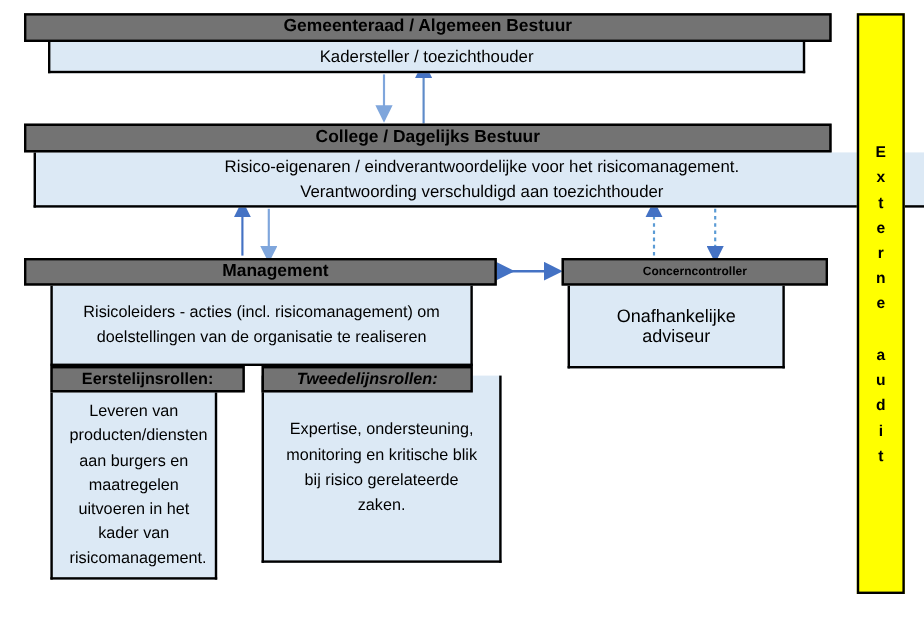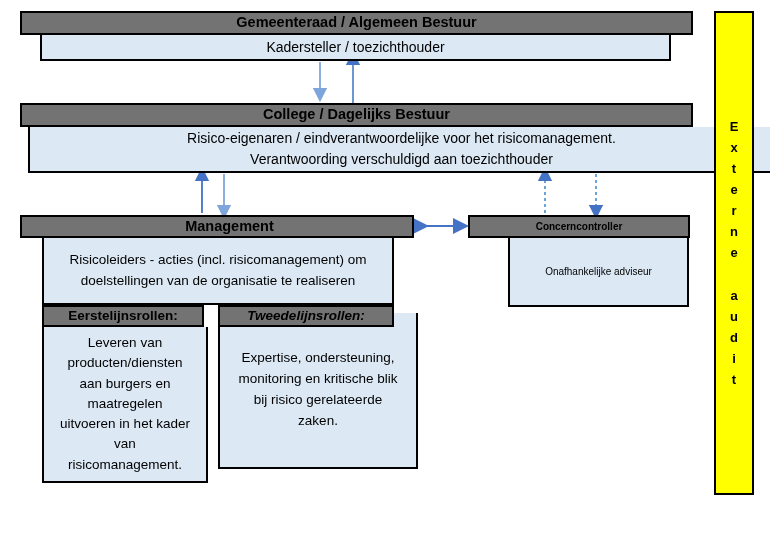--- a/index.html
+++ b/index.html
@@ -62,29 +62,29 @@
   
   #col-hdr  { left:20px;  top:103px; width:673px; height:24px;  font-size:14.5px; }
   #col-body { left:28px;  top:127px; width:747px; height:46px;  font-size:14px; line-height:1.5; }
 
   
   #mg-hdr   { left:20px;  top:215px; width:394px; height:23px;  font-size:14.5px;padding-left:25px; }
   #mg-body  { left:42px;  top:238px; width:352px; height:67px;  font-size:13.5px; line-height:1.55; }
 
   
   #e1-hdr   { left:42px;  top:305px; width:162px; height:22px;  font-size:13.5px; }
-  #e1-body  { left:42px;  top:327px; width:166px; height:156px; font-size:13.5px; line-height:1.5; }
+  #e1-body  { left:42px;  top:327px; width:139px; height:156px; font-size:13.5px; line-height:1.5; }
 
   
   #t2-hdr   { left:218px; top:305px; width:176px; height:22px;  font-size:13.5px;font-style:italic; }
   #t2-body  { left:218px; top:313px; width:200px; height:156px; font-size:13.5px; line-height:1.55; }
 
   
   #cc-hdr   { left:468px; top:215px; width:222px; height:23px;  font-size:10px; }
-  #cc-body  { left:508px; top:238px; width:181px; height:69px;  font-size:10px; }
+  #cc-body  { left:473px; top:238px; width:181px; height:69px;  font-size:15px; }
 
   
   #audit {
     position: absolute;
     left: 714px;
     top: 11px;
     width: 40px;
     height: 484px;
     box-sizing: border-box;
     background: #FFFF00;

